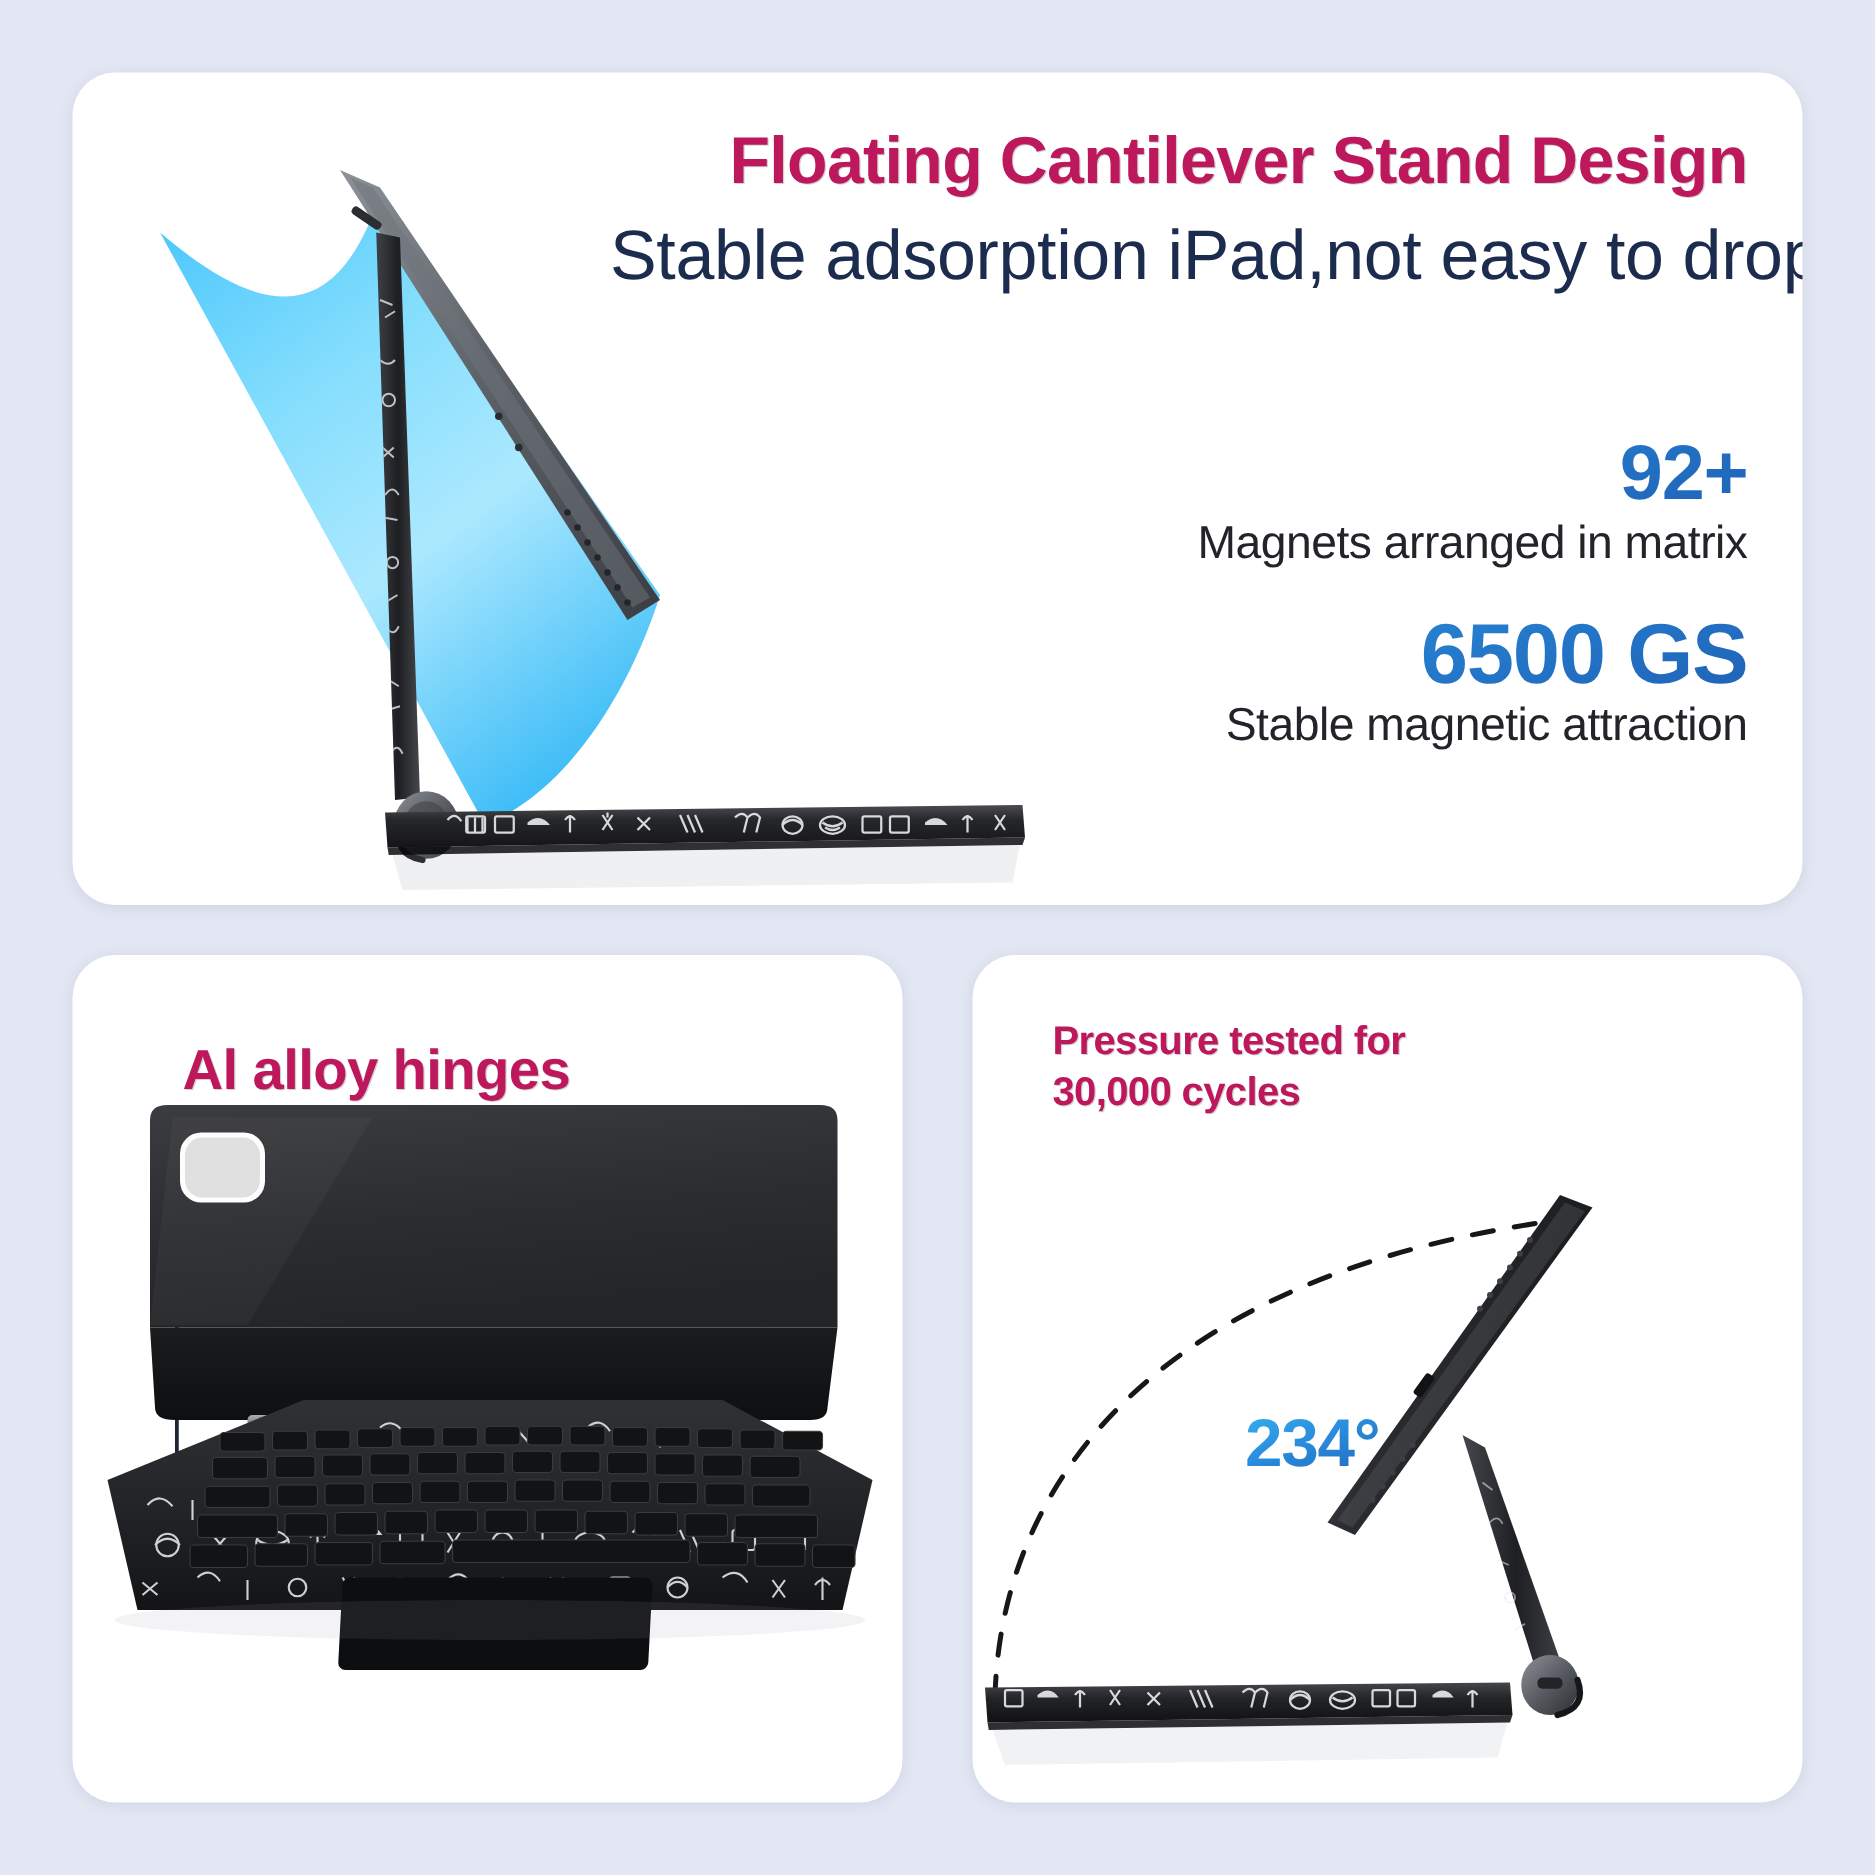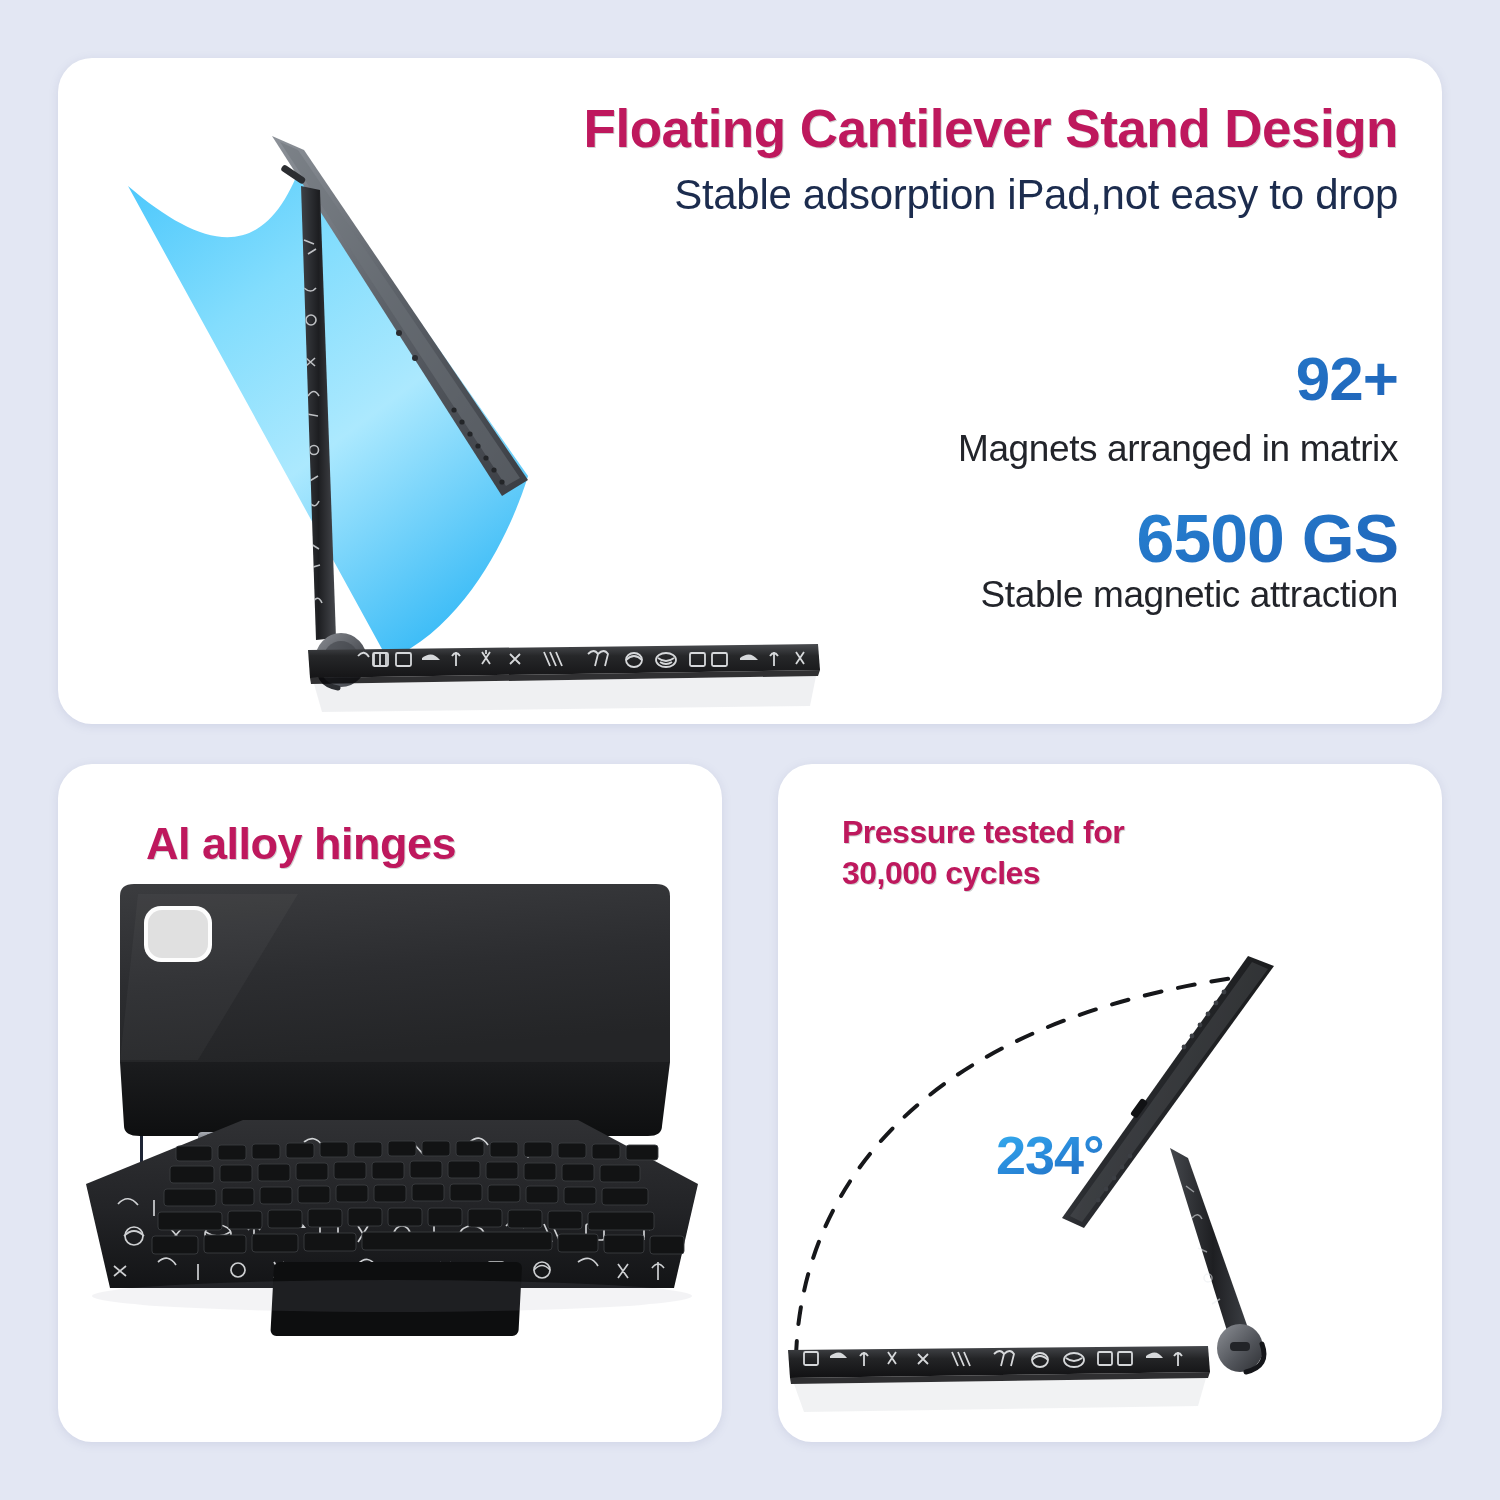--- a/index.html
+++ b/index.html
@@ -59,31 +59,31 @@
     letter-spacing:-0.4px;
   }
 
   
   #top-text {
     position:absolute;
     left:430px; top:42px; width:910px;
     text-align:right;
   }
   #top-title   { font-size:53px; text-align:right; white-space:nowrap; }
-  #top-sub     { font-size:42px; margin-top:14px; text-align:right; white-space:nowrap; }
+  #top-sub     { font-size:56px; margin-top:14px; text-align:right; white-space:nowrap; }
 
   #stat-block { position:absolute; left:430px; top:290px; width:910px; text-align:right; }
   .stat-row { margin-bottom:34px; }
   #stat1-num { font-size:62px; }
-  #stat1-cap { font-size:37px; margin-top:18px; }
+  #stat1-cap { font-size:37px; margin-top:3px; }
   #stat2-num { font-size:68px; }
   #stat2-cap { font-size:37px; margin-top:2px; }
 
   
-  #left-title { position:absolute; left:88px; top:56px; font-size:45px; white-space:nowrap; }
+  #left-title { position:absolute; left:88px; top:68px; font-size:45px; white-space:nowrap; }
 
   #leader {
     position:absolute;
     left:82px; top:120px;
     width:116px; height:392px;
     border-left:3px solid #1e2535;
     border-bottom:3px solid #1e2535;
   }
 
   

